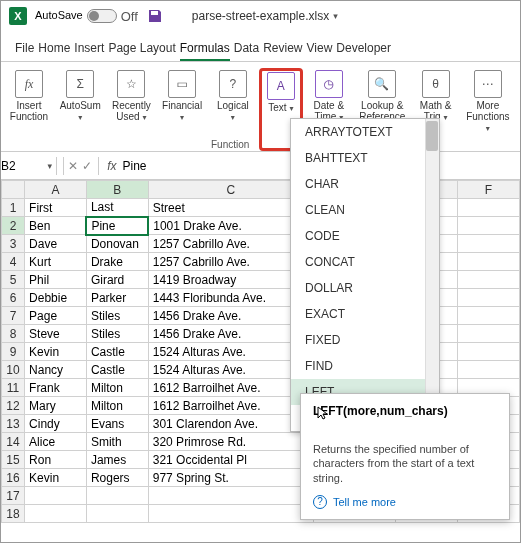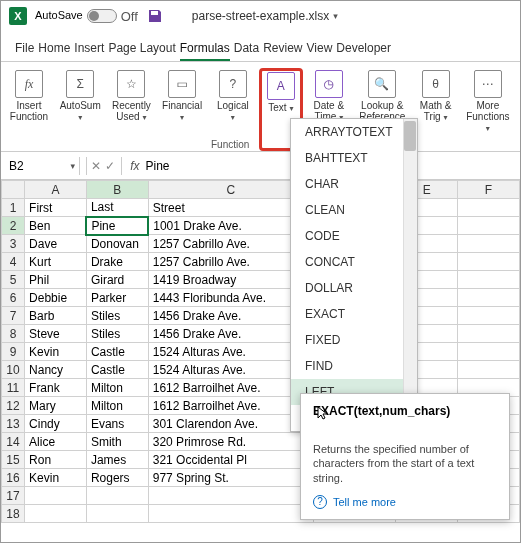--- a/index.html
+++ b/index.html
@@ -21,38 +21,38 @@
   .ribbon { display:flex; padding: 6px 6px 0 6px; gap: 4px; border-bottom:1px solid #ccc; height: 90px; position:relative;}
   .rgroup { display:flex; flex-direction:column; align-items:center; justify-content:flex-start; padding: 2px 4px; cursor:pointer; min-width:44px;}
   .rgroup .icon { width:28px; height:28px; border:1px solid #888; border-radius:2px; display:flex; align-items:center; justify-content:center; margin-bottom:2px; color:#555;}
   .rgroup .icon.purple { border-color:#8a5cc9; color:#6b3fa0;}
   .rgroup .label { font-size:10px; text-align:center; line-height:1.1; color:#333;}
   .rgroup .label .small-caret { font-size:8px; color:#555;}
   .selected-red { border:3px solid #d9362a; border-radius:4px; padding:1px 3px;}
   .group-label { position:absolute; bottom:1px; left:210px; font-size:10px; color:#555;}
 
   .namebox-row { display:flex; align-items:center; border-bottom:1px solid #ccc; height:28px;}
-  .namebox { width:79px; border-right:1px solid #ccc; padding:2px 8px; font-size:12px; position:relative; display:flex; align-items:center;}
+  .namebox { width:56px; border-right:1px solid #ccc; padding:2px 0; font-size:12px; position:relative; display:flex; align-items:center;}
   .namebox .caret { position:absolute; right:4px;}
   .fx-cell { display:flex; align-items:center; gap:4px; padding:0 6px; border-right:1px solid #ccc;}
   .fx-cell .divider{border-left:1px solid #ccc; height:18px;}
   .formula-bar { flex:1; padding:2px 8px; font-size:12px; display:flex; align-items:center; gap:6px;}
   .formula-bar .fx { font-style:italic; color:#555;}
 
   .sheet { position:relative; }
   table { border-collapse: collapse; width: 100%; }
   th, td { border: 1px solid #d0d0d0; font-size:12px; padding: 1px 4px; height:18px; text-align:left; background:#fff;}
   .colhdr th { background:#f0f0f0; text-align:center; font-weight:normal; color:#333;}
   .colhdr th.sel { background:#d0e8d4;}
   .rowhdr { background:#f0f0f0; text-align:center !important; font-weight:normal; color:#333; width:20px;}
   .rowhdr.sel { background:#d0e8d4;}
   .hdr { font-weight:normal; }
   .selcell { border:2px solid #107c41 !important; }
 
-  .dropdown { position:absolute; top:118px; left:290px; width:128px; background:#fff; border:1px solid #bbb; box-shadow:0 2px 6px rgba(0,0,0,0.2); max-height:370px; overflow:hidden;}
+  .dropdown { position:absolute; top:118px; left:290px; width:150px; background:#fff; border:1px solid #bbb; box-shadow:0 2px 6px rgba(0,0,0,0.2); max-height:370px; overflow:hidden;}
   .dropdown .item { padding:6px 14px; font-size:12px; color:#333; cursor:pointer;}
   .dropdown .item.hover { background:#d8ece0;}
   .dropdown .scrollbar { position:absolute; right:0; top:0; width:14px; height:100%; background:#f0f0f0; border-left:1px solid #ddd;}
   .dropdown .thumb { position:absolute; right:1px; top:2px; width:12px; height:30px; background:#c0c0c0; border-radius:2px;}
 
   .tooltip { position:absolute; top:393px; left:300px; width:210px; background:#fff; border:1px solid #bbb; box-shadow:0 2px 8px rgba(0,0,0,0.25); padding:10px 12px; font-size:11px;}
   .tooltip .tt-title { font-weight:bold; margin-bottom:6px; font-size:12px;}
   .tooltip .tt-desc { color:#444; line-height:1.3; margin-bottom:10px;margin-top:24px;}
   .tooltip .tt-link { color:#0067c0; display:flex; align-items:center; gap:6px; cursor:pointer;}
   .tooltip .q { width:14px; height:14px; border:1.5px solid #0067c0; border-radius:50%; display:inline-flex; align-items:center; justify-content:center; font-size:10px;}
@@ -221,21 +221,21 @@
           <td class="rowhdr">6</td>
           <td>Debbie</td>
           <td>Parker</td>
           <td>1443 Floribunda Ave.</td>
           <td></td>
           <td></td>
           <td></td>
         </tr>
         <tr>
           <td class="rowhdr">7</td>
-          <td>Barb</td>
+          <td>Page</td>
           <td>Stiles</td>
           <td>1456 Drake Ave.</td>
           <td></td>
           <td></td>
           <td></td>
         </tr>
         <tr>
           <td class="rowhdr">8</td>
           <td>Steve</td>
           <td>Stiles</td>
@@ -350,21 +350,21 @@
     <div class="item">FIXED</div>
     <div class="item">FIND</div>
     <div class="item hover">LEFT</div>
     <div class="item">PROPER</div>
     <div class="scrollbar">
       <div class="thumb"></div>
     </div>
 </div>
 
 <div class="tooltip">
-  <div class="tt-title">EXACT(text,num_chars)</div>
+  <div class="tt-title">LEFT(more,num_chars)</div>
   <div class="tt-desc">Returns the specified number of characters from the start of a text string.</div>
   <div class="tt-link">
     <span class="q">?</span>
     <span>Tell me more</span>
   </div>
 </div>
 
 <div class="cursor">
   <svg width="16" height="16" viewBox="0 0 16 16">
       <path fill="#fff" stroke="#000" stroke-width="1" d="M2 2 L2 13 L5 10 L7 14 L9 13 L7 9 L11 9 Z"></path>

